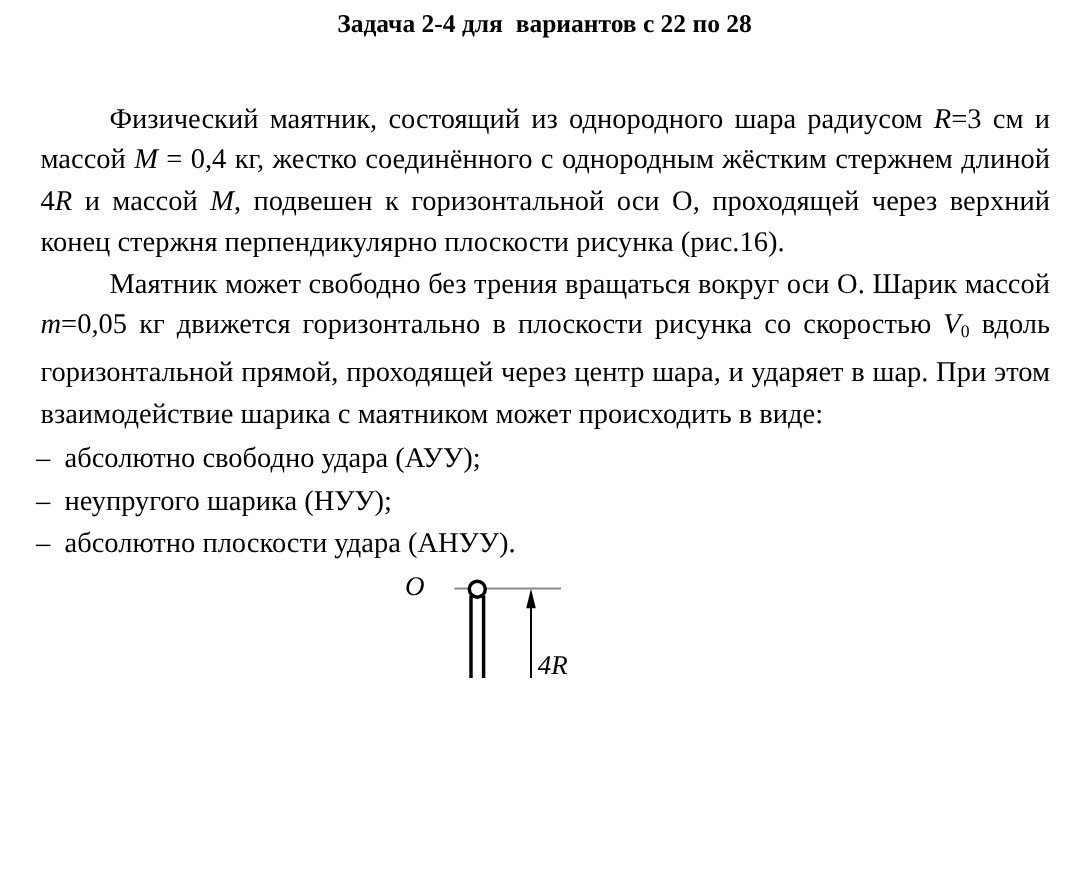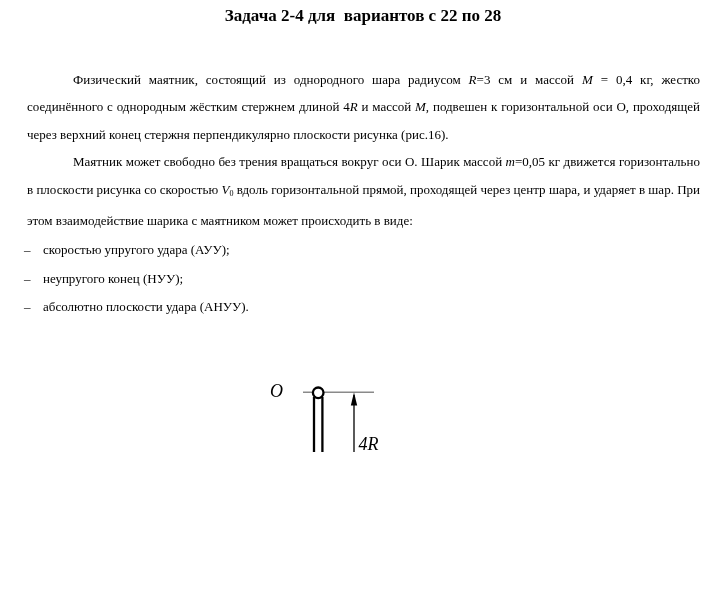--- a/index.html
+++ b/index.html
@@ -14,21 +14,21 @@
   .title{
     margin:4px 0 0 0;
     text-align:center;
     font-weight:bold;
     font-size:17px;
     line-height:24px;
     white-space:pre-wrap;
   }
   .content{
     margin:38px 26px 0 27px;
-    font-size:13px;
+    font-size:19px;
     line-height:27.4px;
     text-align:justify;
   }
   .para{margin:0;}
   .para.indent{text-indent:46px;}
   .var{font-style:italic;}
   .subscript{font-size:0.62em;vertical-align:-0.25em;}
   .bullet-list{margin-top:2px;text-align:left;}
   .list-item{
     position:relative;
@@ -53,22 +53,22 @@
 <div class="page">
 
   <div class="title">Задача 2-4 для  вариантов с 22 по 28</div>
 
   <div class="content">
     <div>
         <div class="para indent"><span class="run">Физический маятник, состоящий из однородного шара радиусом </span><span class="var">R</span><span class="run">=3 см и массой </span><span class="var">M</span><span class="run"> = 0,4 кг, жестко соединённого с однородным жёстким стержнем длиной 4</span><span class="var">R</span><span class="run"> и массой </span><span class="var">M</span><span class="run">, подвешен к горизонтальной оси О, проходящей через верхний конец стержня перпендикулярно плоскости рисунка (рис.16).</span></div>
         <div class="para indent"><span class="run">Маятник может свободно без трения вращаться вокруг оси О. Шарик массой </span><span class="var">m</span><span class="run">=0,05 кг движется горизонтально в плоскости рисунка со скоростью </span><span class="var">V</span><span class="subscript">0</span><span class="run"> вдоль горизонтальной прямой, проходящей через центр шара, и ударяет в шар. При этом взаимодействие шарика с маятником может происходить в виде:</span></div>
       </div>
     <div class="bullet-list">
-        <div class="list-item"><span class="marker">–</span><span class="li-text">скоростью упругого удара (АУУ);</span></div>
-        <div class="list-item"><span class="marker">–</span><span class="li-text">неупругого конец (НУУ);</span></div>
+        <div class="list-item"><span class="marker">–</span><span class="li-text">абсолютно свободно удара (АУУ);</span></div>
+        <div class="list-item"><span class="marker">–</span><span class="li-text">неупругого шарика (НУУ);</span></div>
         <div class="list-item"><span class="marker">–</span><span class="li-text">абсолютно плоскости удара (АНУУ).</span></div>
       </div>
   </div>
 
   <svg class="figure-overlay" viewBox="0 0 726 595" width="726" height="595" xmlns="http://www.w3.org/2000/svg">
 
     <line x1="303" y1="392.3" x2="374" y2="392.3" stroke="#8a8a8a" stroke-width="1.4"></line>
     <line x1="313" y1="533.5" x2="378" y2="533.5" stroke="#333333" stroke-width="1.3"></line>
 
     <line x1="354" y1="395" x2="354" y2="529" stroke="#000" stroke-width="1.3"></line>

